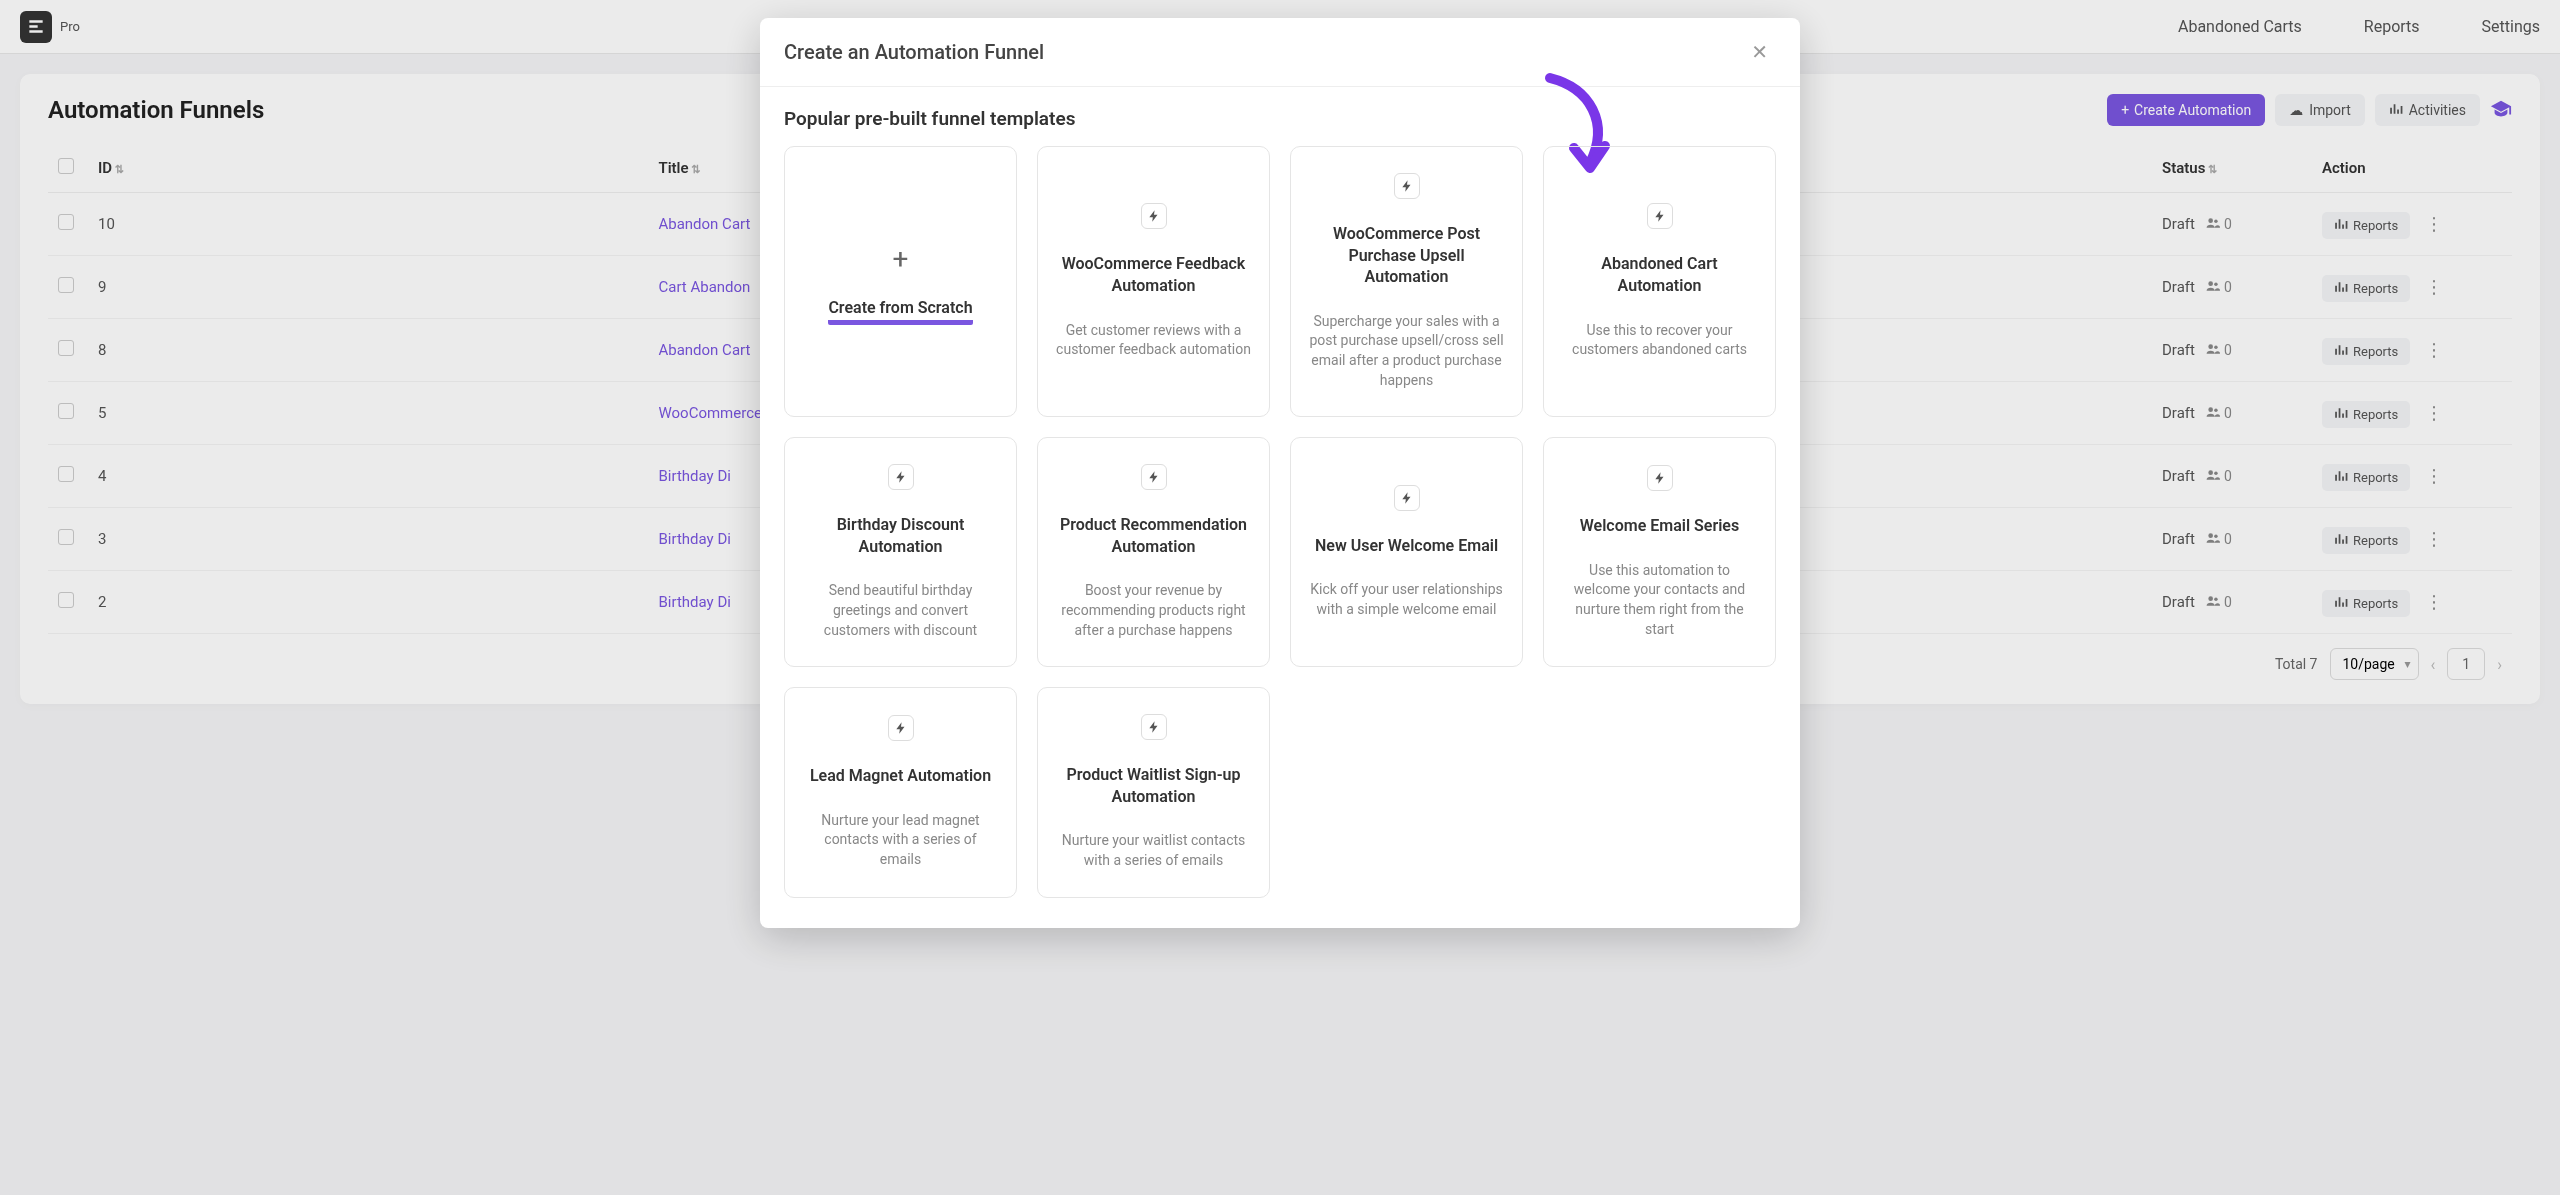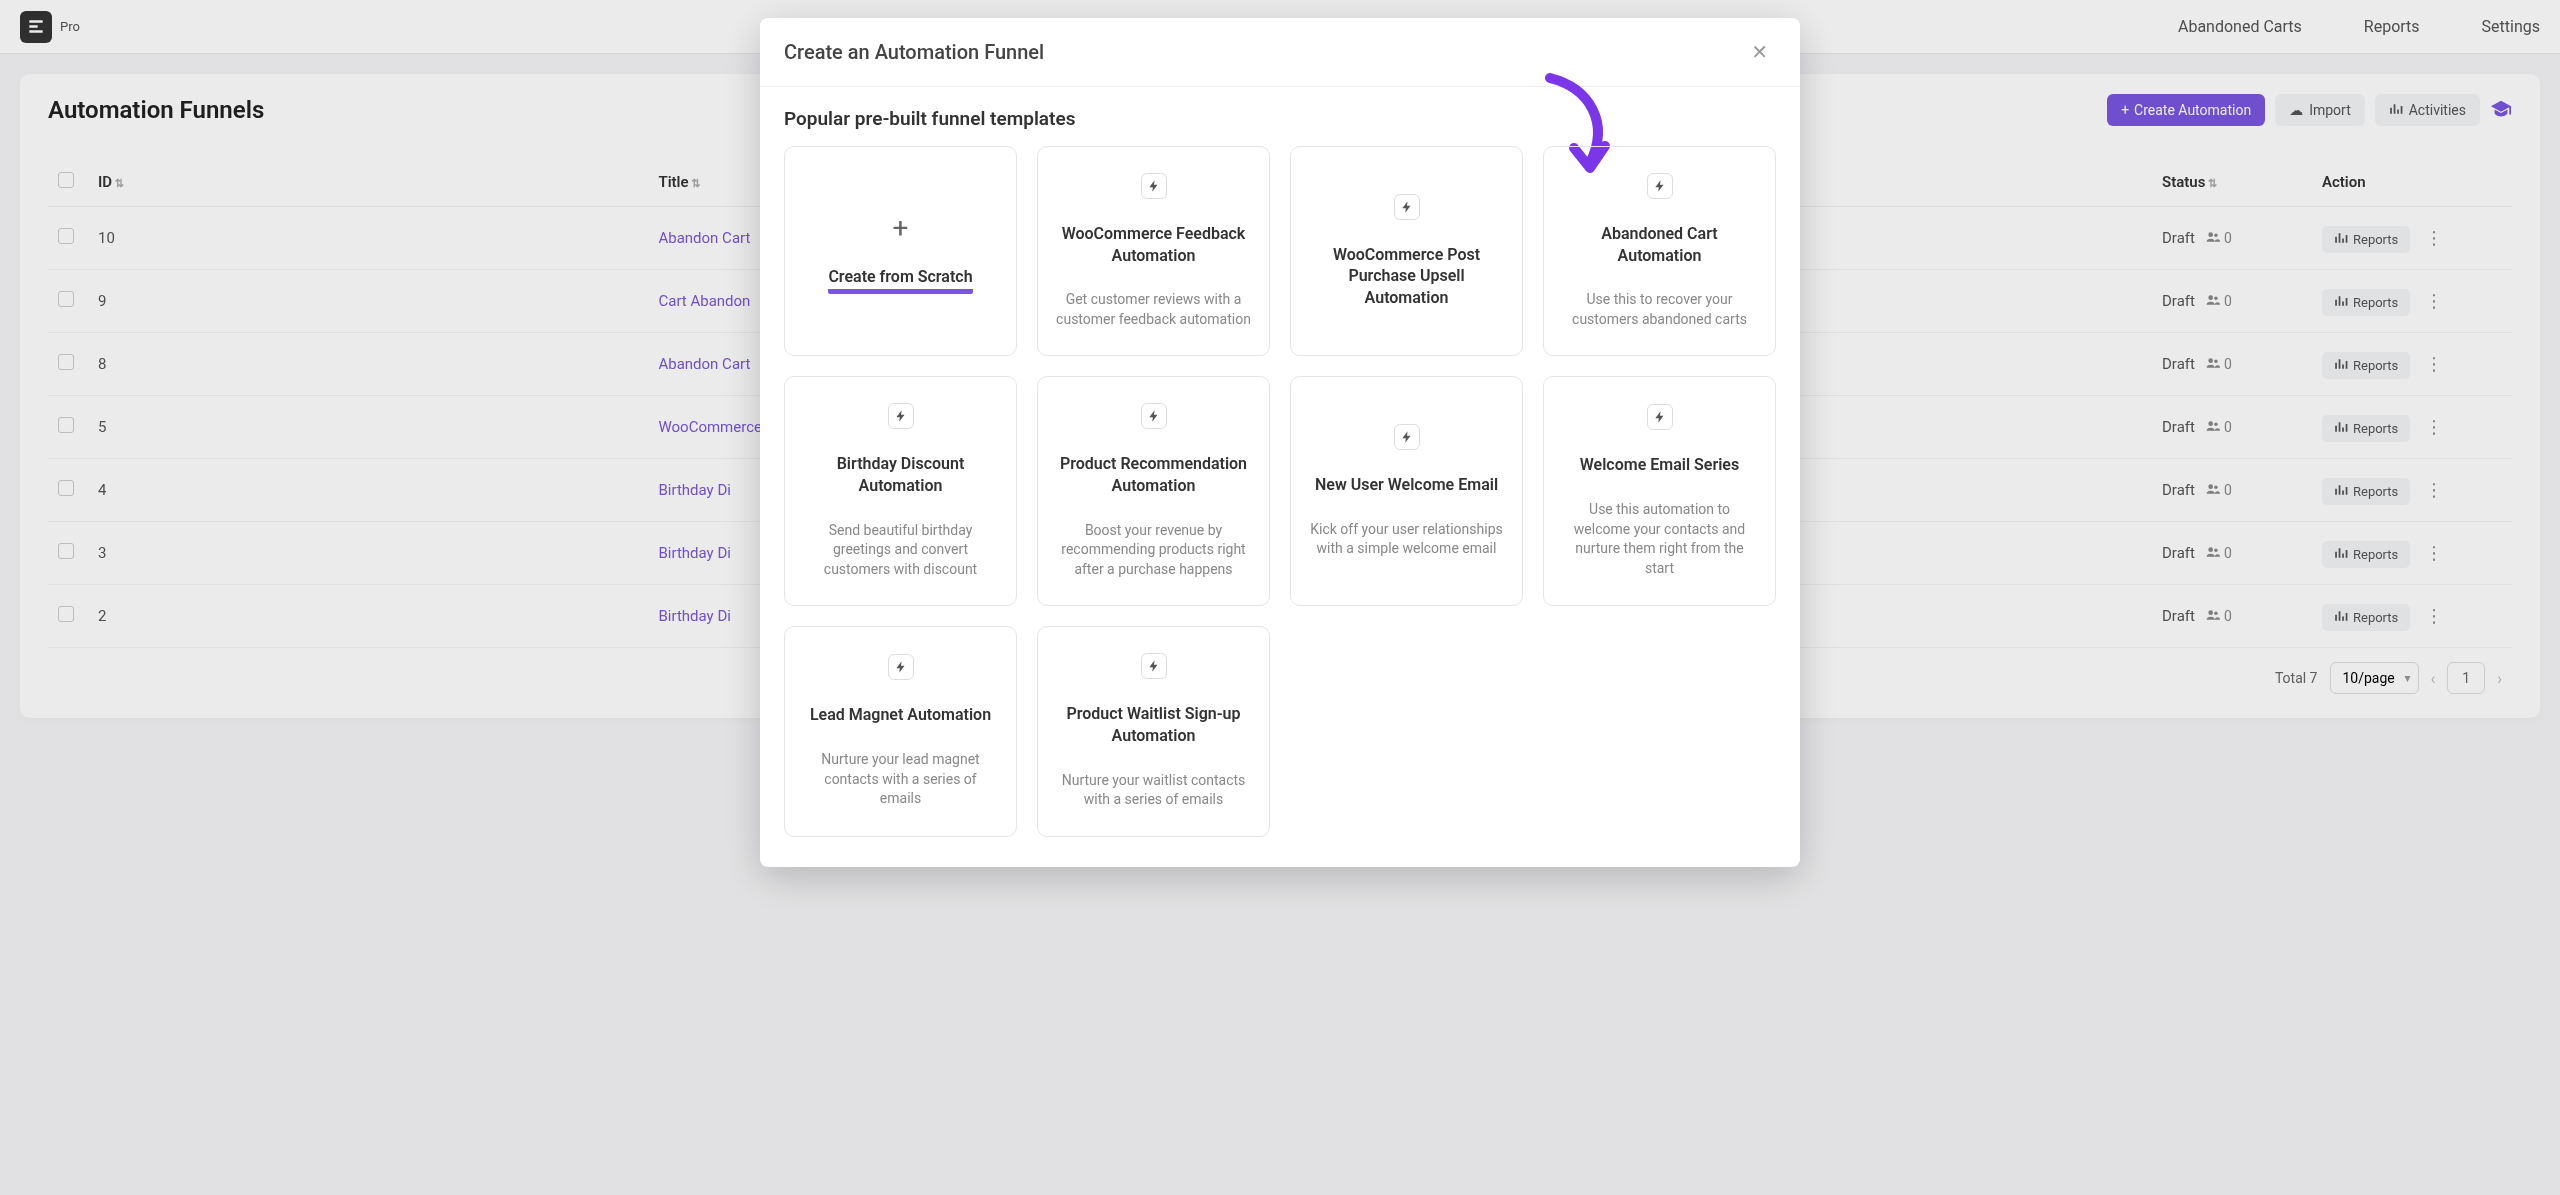--- a/index.html
+++ b/index.html
@@ -56,21 +56,21 @@
     }
     .page-card {
       background: #fff;
       border-radius: 10px;
       padding: 20px 28px;
       box-shadow: 0 2px 8px rgba(0,0,0,0.03);
     }
     .page-header {
       display: flex;
       align-items: center;
-      margin-bottom: 32px;
+      margin-bottom: 18px;
     }
     .page-title {
       font-size: 24px;
       font-weight: 600;
       color: #222;
     }
     .page-actions {
       margin-left: auto;
       display: flex;
       align-items: center;
@@ -583,20 +583,21 @@
       <div class="card-title">WooCommerce Feedback Automation</div>
       <div class="card-desc">Get customer reviews with a customer feedback automation</div>
     </div>
           <div class="template-card">
       <div class="card-bolt">
         <svg viewBox="0 0 24 24" fill="currentColor">
                 <path d="M13 2L4 14h6l-1 8 9-12h-6z"></path>
               </svg>
       </div>
       <div class="card-title">WooCommerce Post Purchase Upsell Automation</div>
+      <div class="card-desc">Supercharge your sales with a post purchase upsell/cross sell email after a product purchase happens</div>
     </div>
           <div class="template-card">
       <div class="card-bolt">
         <svg viewBox="0 0 24 24" fill="currentColor">
                 <path d="M13 2L4 14h6l-1 8 9-12h-6z"></path>
               </svg>
       </div>
       <div class="card-title">Abandoned Cart Automation</div>
       <div class="card-desc">Use this to recover your customers abandoned carts</div>
     </div>

